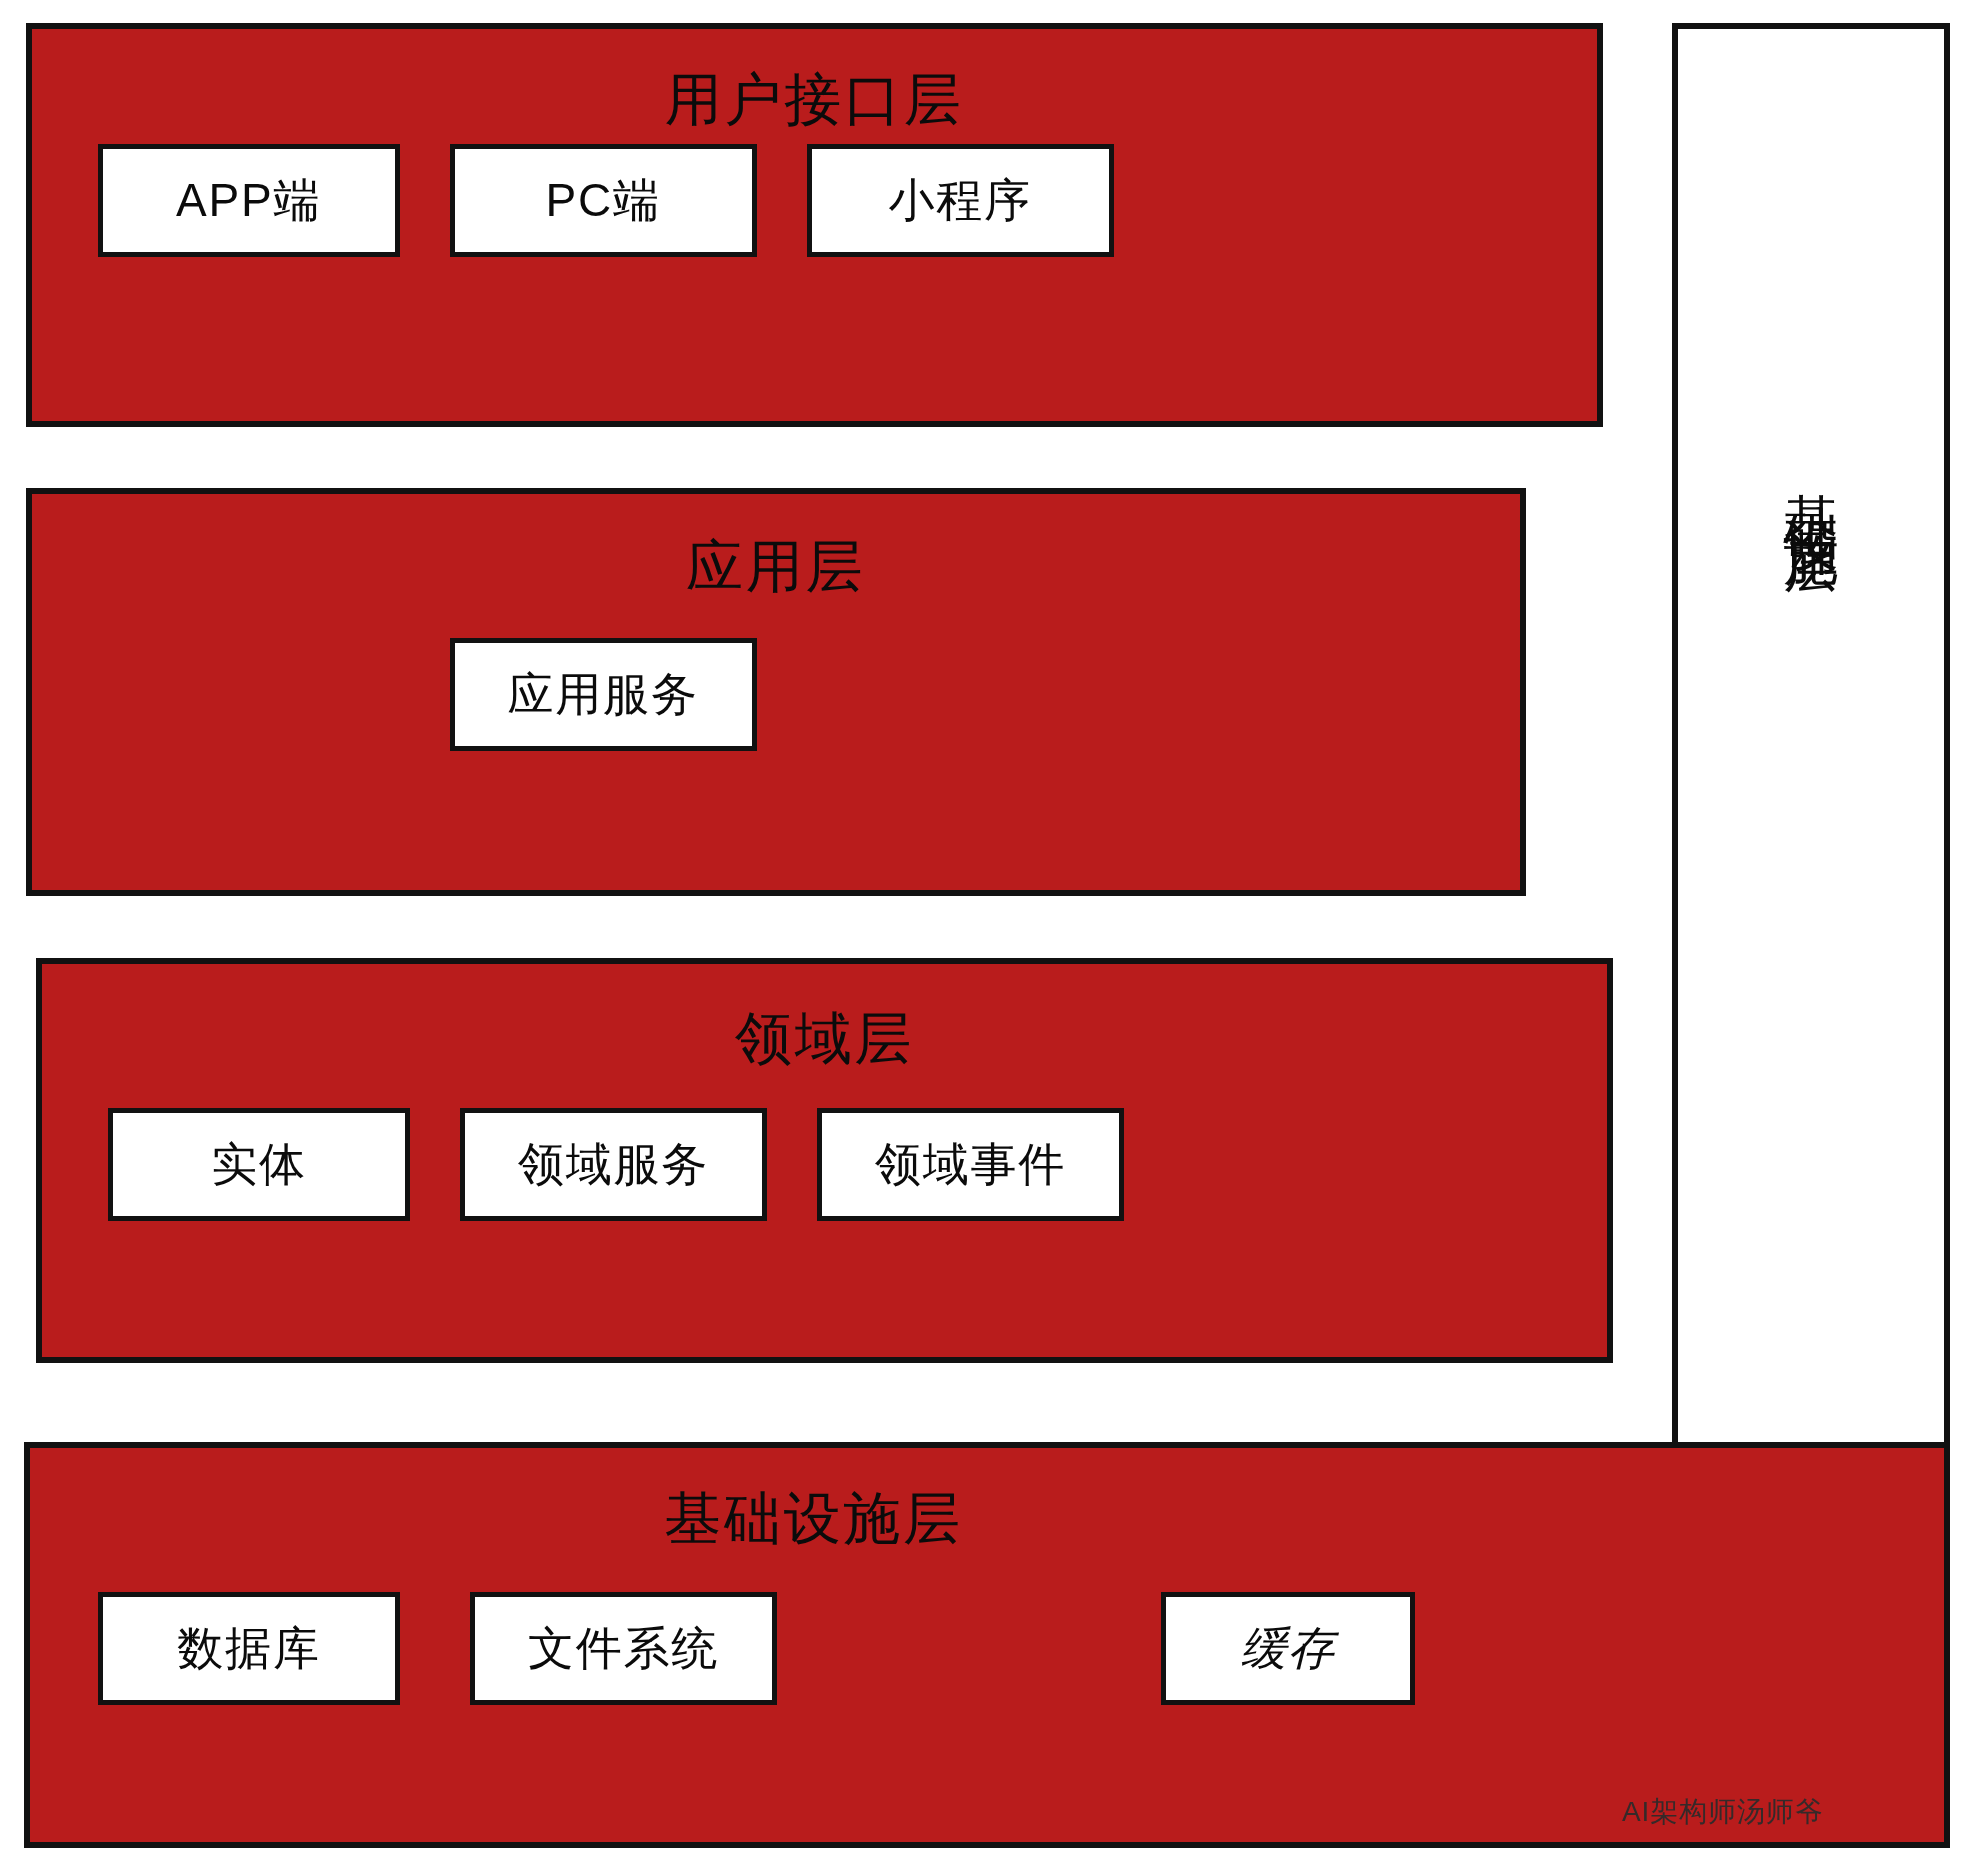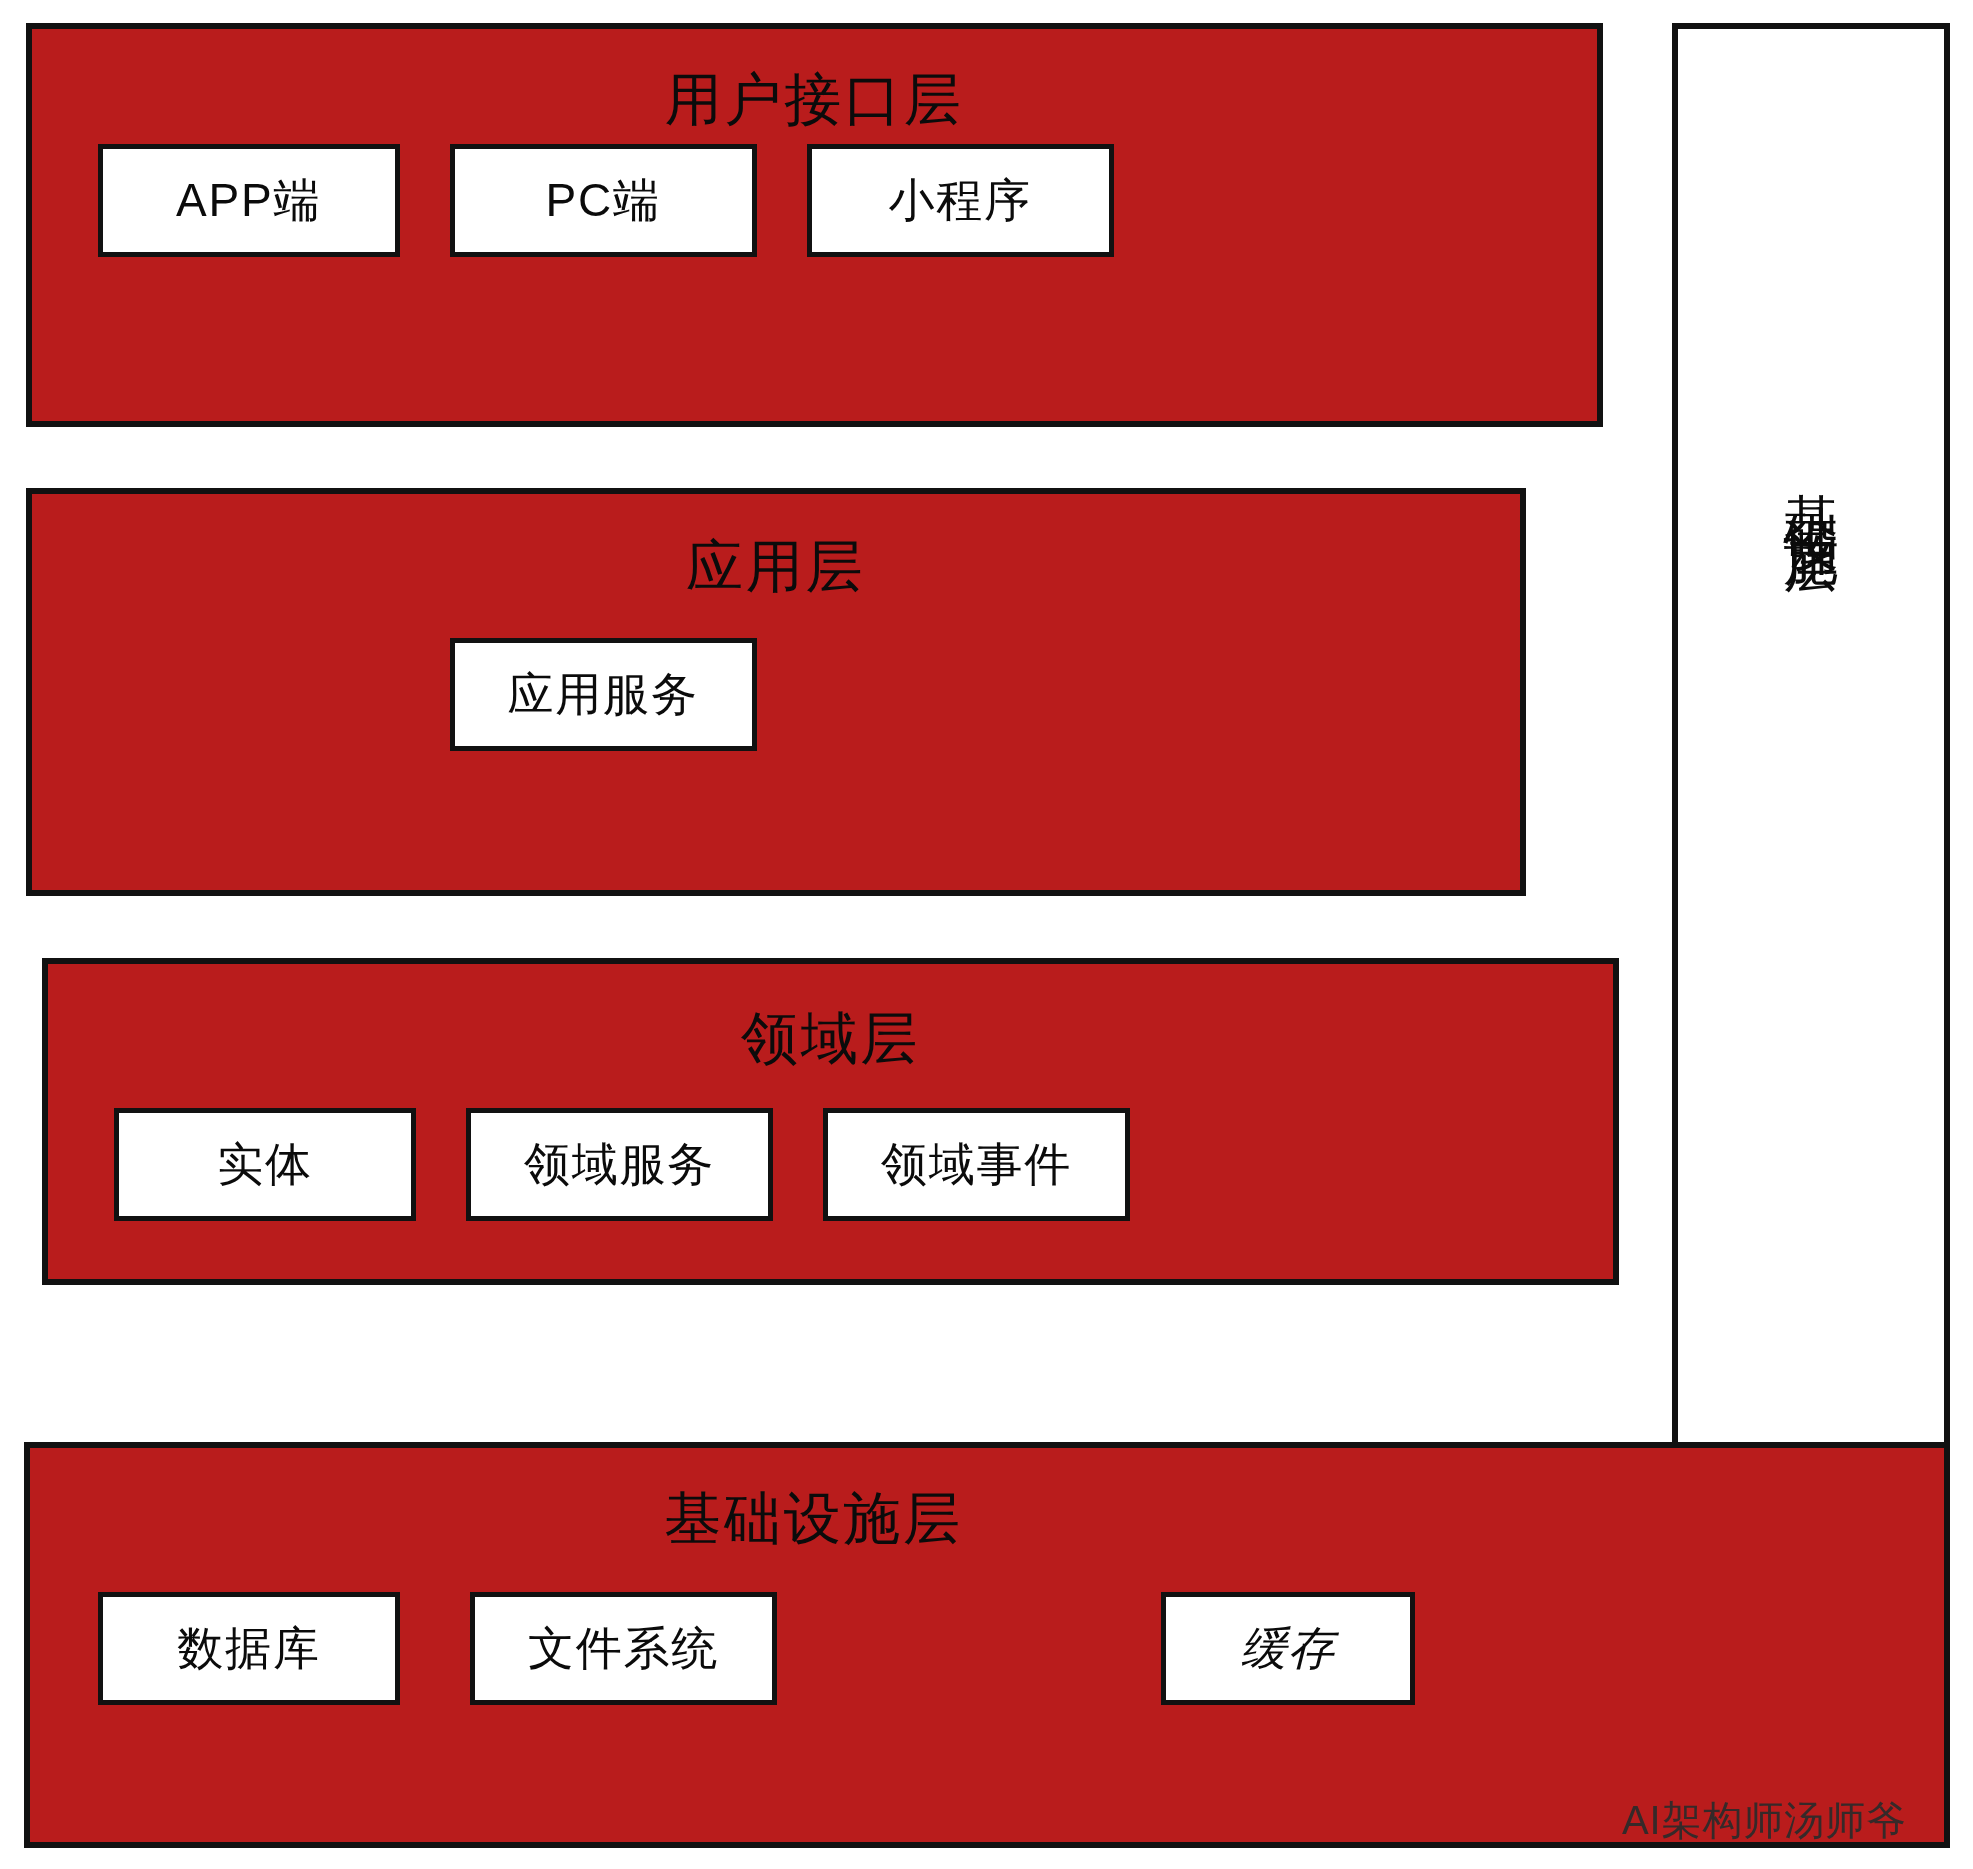--- a/index.html
+++ b/index.html
@@ -48,21 +48,21 @@
     justify-content: center;
     font-size: 46px;
     letter-spacing: 1.8px;
     color: #0b0b0b;
     white-space: nowrap;
   }
 
   
   #ui-layer   { left: 25.6px;  top: 23px;   width: 1577px; height: 404px; }
   #app-layer  { left: 25.6px;  top: 488px;  width: 1500px; height: 408px; }
-  #domain-layer { left: 42px; top: 958px; width: 1577px; height: 327px; }
+  #domain-layer { left: 36px; top: 958px; width: 1577px; height: 405px; }
 
   
   #infra-layer { left: 24px; top: 1442px; width: 1926px; height: 406px; }
 
   
   #infra-side {
     position: absolute;
     left: 1672px;
     top: 23px;
     width: 278px;
@@ -86,21 +86,21 @@
     color: #0b0b0b;
     margin: 0 auto;
     width: 1em;
   }
 
   
   #watermark {
     position: absolute;
     left: 1622px;
     top: 1793px;
-    font-size: 40px;
+    font-size: 28px;
     color: #2b2b2b;
     opacity: 0.92;
     white-space: nowrap;
     letter-spacing: 0.9px;
     font-family: "Liberation Sans", "DejaVu Sans", sans-serif;
   }
 </style>
 </head>
 <body>
 

